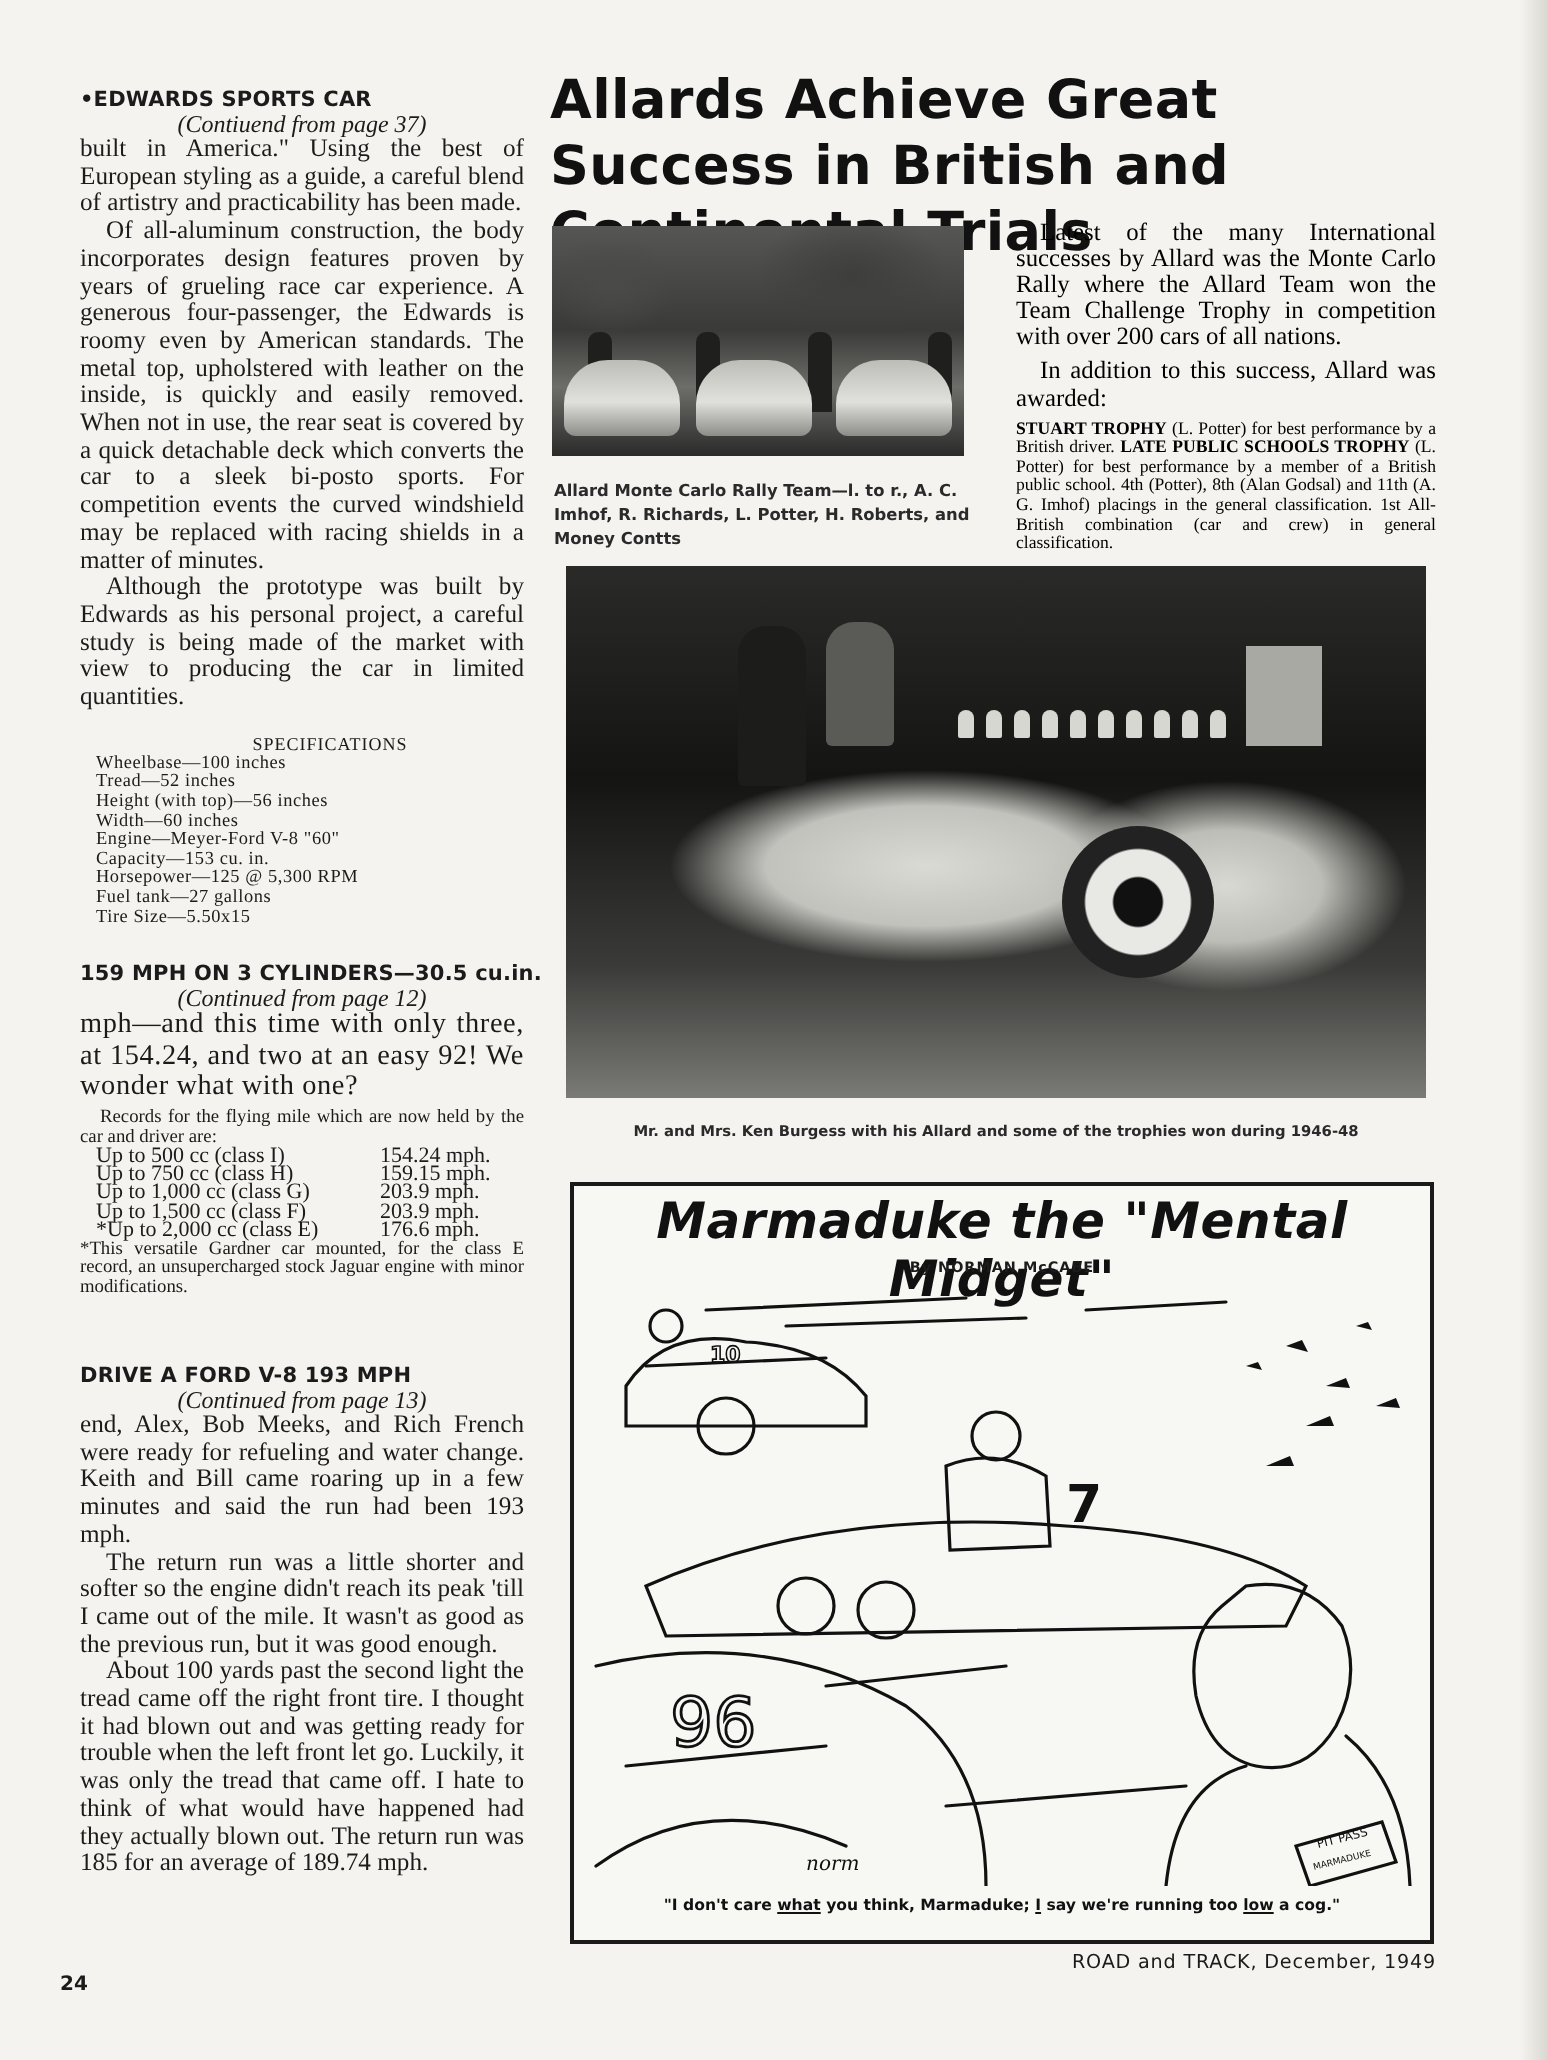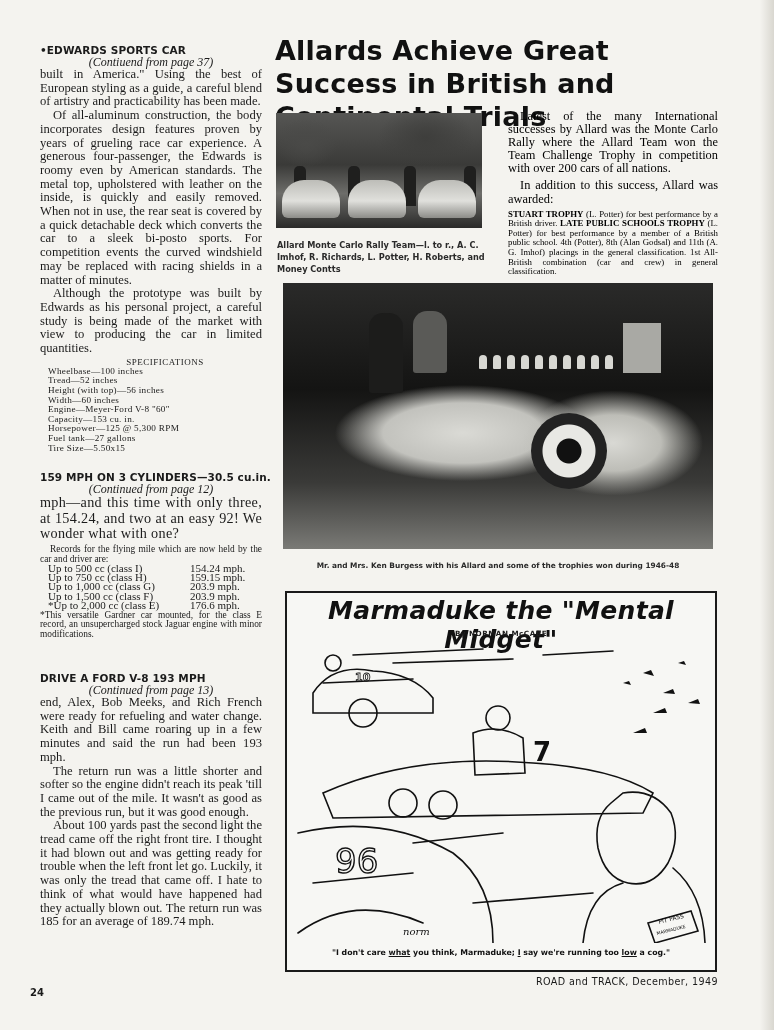--- a/index.html
+++ b/index.html
@@ -17,21 +17,21 @@
   }
   .sec-cont {
     font-style: italic; font-size: 12px; text-align: center; line-height: 12px;
     margin: 0 0 0 0;
   }
   .body-p {
     font-size: 12.6px; line-height: 13.7px; margin: 0; text-align: justify;
     text-indent: 0;
   }
   .body-p.ind { text-indent: 13px; }
-  .spec-title { font-size: 9px; letter-spacing: 0.5px; text-align: center; margin: 1px 0 0 28px; line-height: 10px; }
+  .spec-title { font-size: 9px; letter-spacing: 0.5px; text-align: center; margin: 11px 0 0 28px; line-height: 10px; }
   .spec-list { margin: 0 0 0 8px; padding: 0; list-style: none; }
   .spec-list li { font-size: 9.2px; line-height: 9.6px; letter-spacing: 0.3px; }
   .records-intro { font-size: 9.4px; line-height: 10px; margin: 2px 0 0 0; text-indent: 10px; text-align: justify;}
   .rec-table { width: 100%; border-collapse: collapse; font-size: 11px; line-height: 9.4px; }
   .rec-table td { padding: 0; }
   .rec-table td.cls { padding-left: 8px; }
   .rec-table td.val { text-align: left; width: 72px; }
   .rec-note { font-size: 9.4px; line-height: 9.8px; margin: 0; text-align: justify; }
   .big-p { font-size: 14.2px; line-height: 15.5px; margin: 0; text-align: justify; letter-spacing: 0.3px; }
   .page-num {

